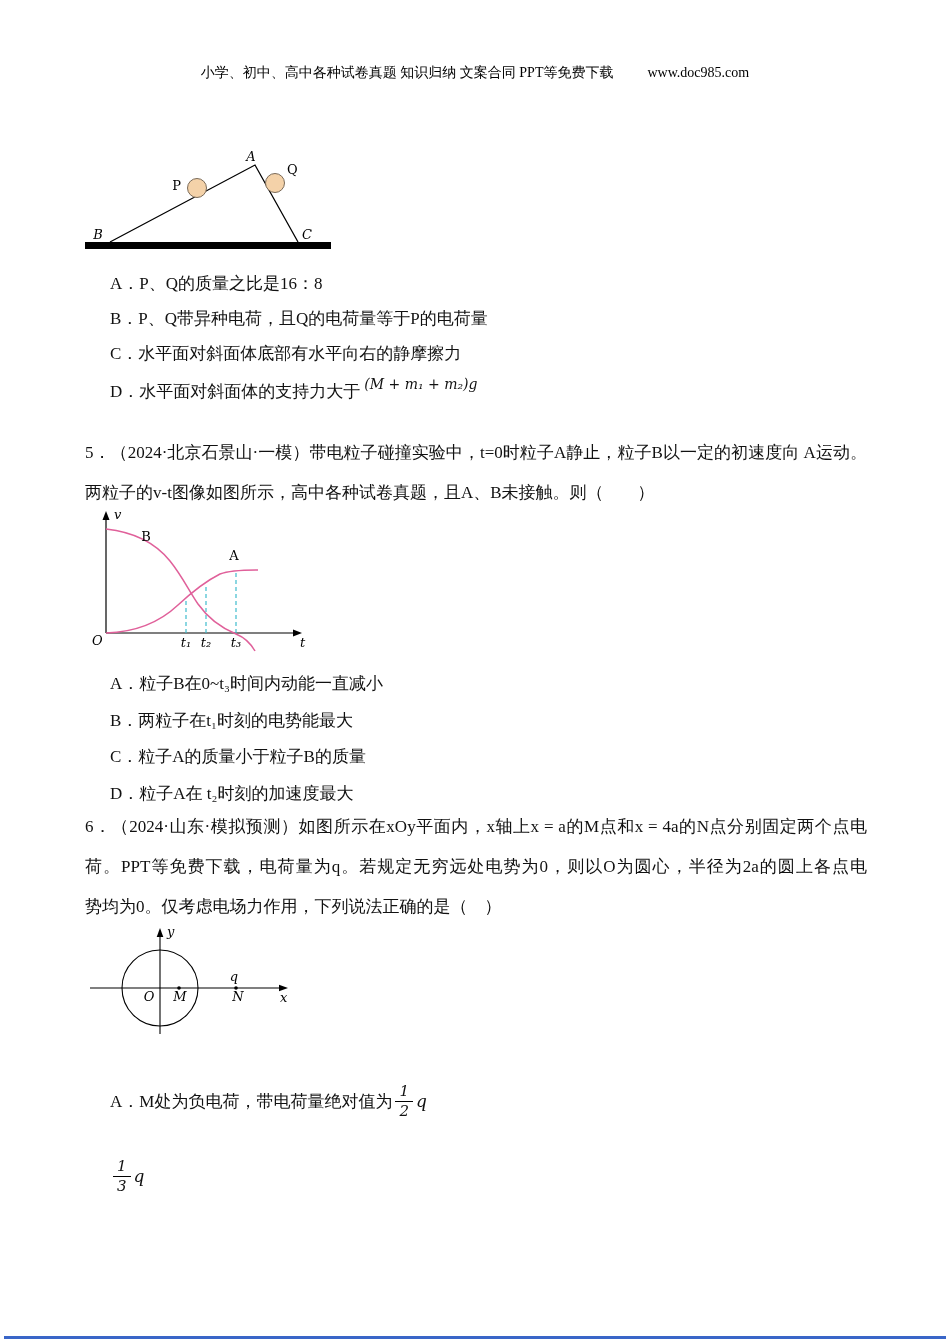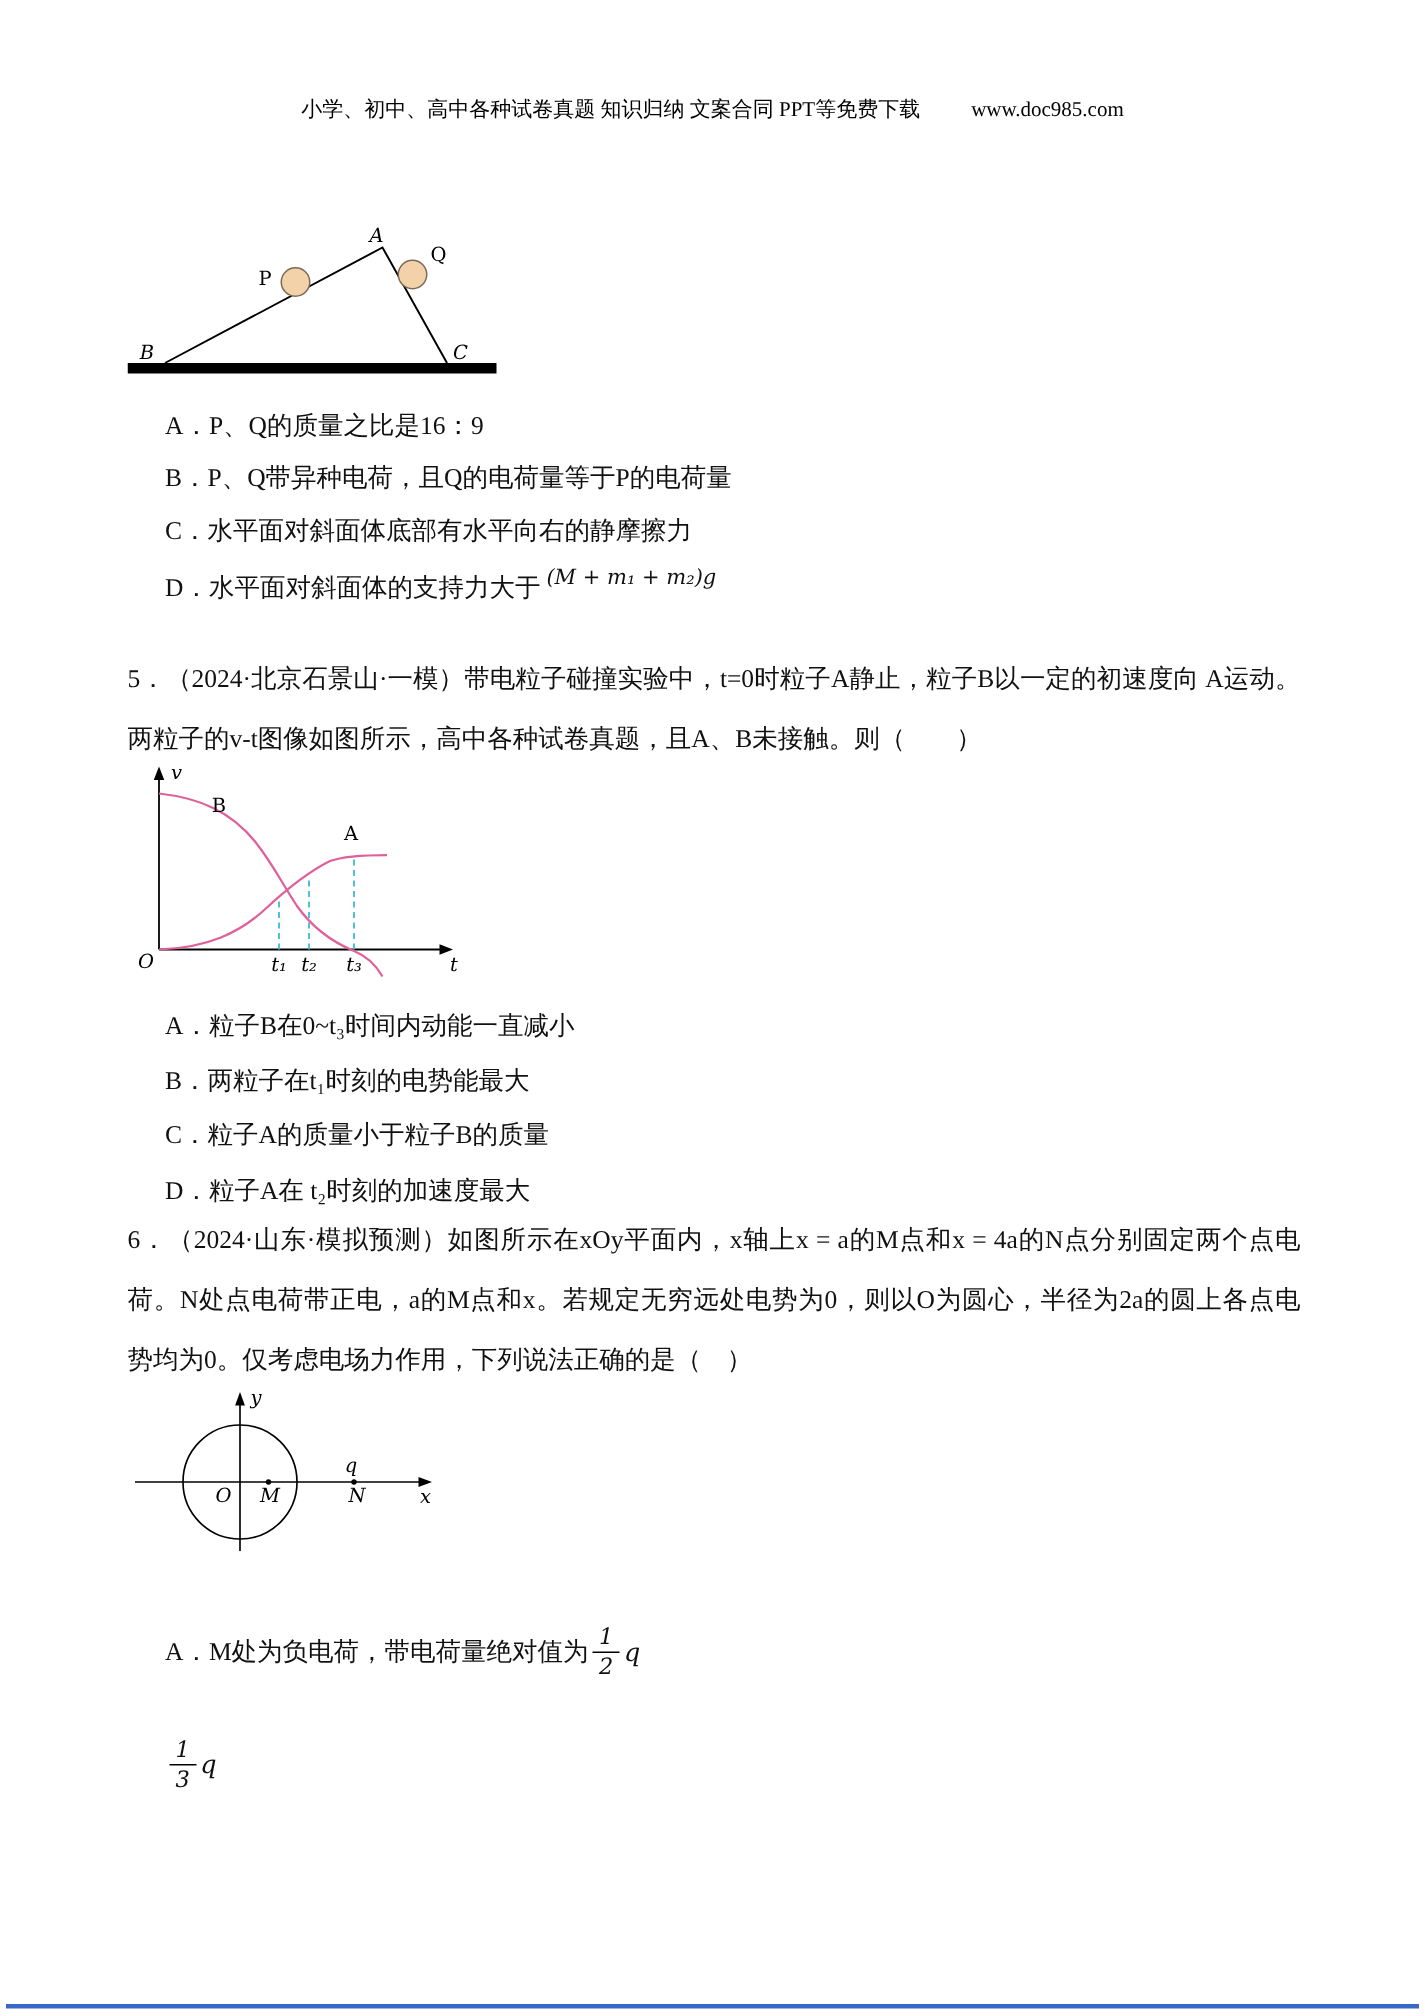--- a/index.html
+++ b/index.html
@@ -56,21 +56,21 @@
     <path d="M25,94 L170,17 L213,94" fill="none" stroke="#000" stroke-width="1.3"></path>
     <circle cx="112" cy="40" r="9.5" stroke-width="1" stroke="#7a6a58" fill="#f4d2a9"></circle>
     <circle cx="190" cy="35" r="9.5" stroke-width="1" stroke="#7a6a58" fill="#f4d2a9"></circle>
     <text class="it" x="166" y="13" text-anchor="middle">A</text>
     <text class="it" x="13" y="91" text-anchor="middle">B</text>
     <text class="it" x="222" y="91" text-anchor="middle">C</text>
     <text x="96" y="42" text-anchor="end">P</text>
     <text x="202" y="26" text-anchor="start">Q</text>
   </svg>
 
-  <div class="option" style="top:272px;">A．P、Q的质量之比是16：9</div>
+  <div class="option" style="top:272px;">A．P、Q的质量之比是16：8</div>
   <div class="option" style="top:307px;">B．P、Q带异种电荷，且Q的电荷量等于P的电荷量</div>
   <div class="option" style="top:380px;">
     <span>D．水平面对斜面体的支持力大于</span><span class="mform">(M + m₁ + m₂)g</span>
   </div>
   <div class="option" style="top:342px;">C．水平面对斜面体底部有水平向右的静摩擦力</div>
 
   <div class="stem just" style="top:440px;">5．（2024·北京石景山·一模）带电粒子碰撞实验中，t=0时粒子A静止，粒子B以一定的初速度向 A运动。</div>
   <div class="stem" style="top:480px;">两粒子的v-t图像如图所示，高中各种试卷真题，且A、B未接触。则（　　）</div>
 
   <svg class="abs" style="top:505px;left:88px;" width="230" height="155" viewBox="0 0 230 155">
@@ -96,21 +96,21 @@
     <text class="it" x="118" y="142" text-anchor="middle" font-size="11">t₂</text>
     <text class="it" x="148" y="142" text-anchor="middle" font-size="11">t₃</text>
   </svg>
 
   <div class="option" style="top:672px;">A．粒子B在0~t₃时间内动能一直减小</div>
   <div class="option" style="top:709px;">B．两粒子在t₁时刻的电势能最大</div>
   <div class="option" style="top:745px;">C．粒子A的质量小于粒子B的质量</div>
   <div class="option" style="top:782px;">D．粒子A在 t₂时刻的加速度最大</div>
 
   <div class="stem just" style="top:814px;">6．（2024·山东·模拟预测）如图所示在xOy平面内，x轴上x = a的M点和x = 4a的N点分别固定两个点电</div>
-  <div class="stem just" style="top:854px;">荷。N处点电荷带正电，a的M点和x。若规定无穷远处电势为0，则以O为圆心，半径为2a的圆上各点电</div>
+  <div class="stem just" style="top:854px;">荷。PPT等免费下载，电荷量为q。若规定无穷远处电势为0，则以O为圆心，半径为2a的圆上各点电</div>
   <div class="stem" style="top:894px;">势均为0。仅考虑电场力作用，下列说法正确的是（　）</div>
 
   <svg class="abs" style="top:922px;left:88px;" width="210" height="120" viewBox="0 0 210 120">
     <line x1="2" y1="66" x2="196" y2="66" stroke="#000" stroke-width="1.1"></line>
     <path d="M200,66 L191,62.7 L191,69.3 Z" fill="#000"></path>
     <line x1="72" y1="112" x2="72" y2="10" stroke="#000" stroke-width="1.1"></line>
     <path d="M72,6 L68.7,15 L75.3,15 Z" fill="#000"></path>
     <circle cx="72" cy="66" r="38" fill="none" stroke="#000" stroke-width="1.1"></circle>
     <circle cx="91" cy="66" r="1.8" fill="#000"></circle>
     <circle cx="148" cy="66" r="1.8" fill="#000"></circle>

